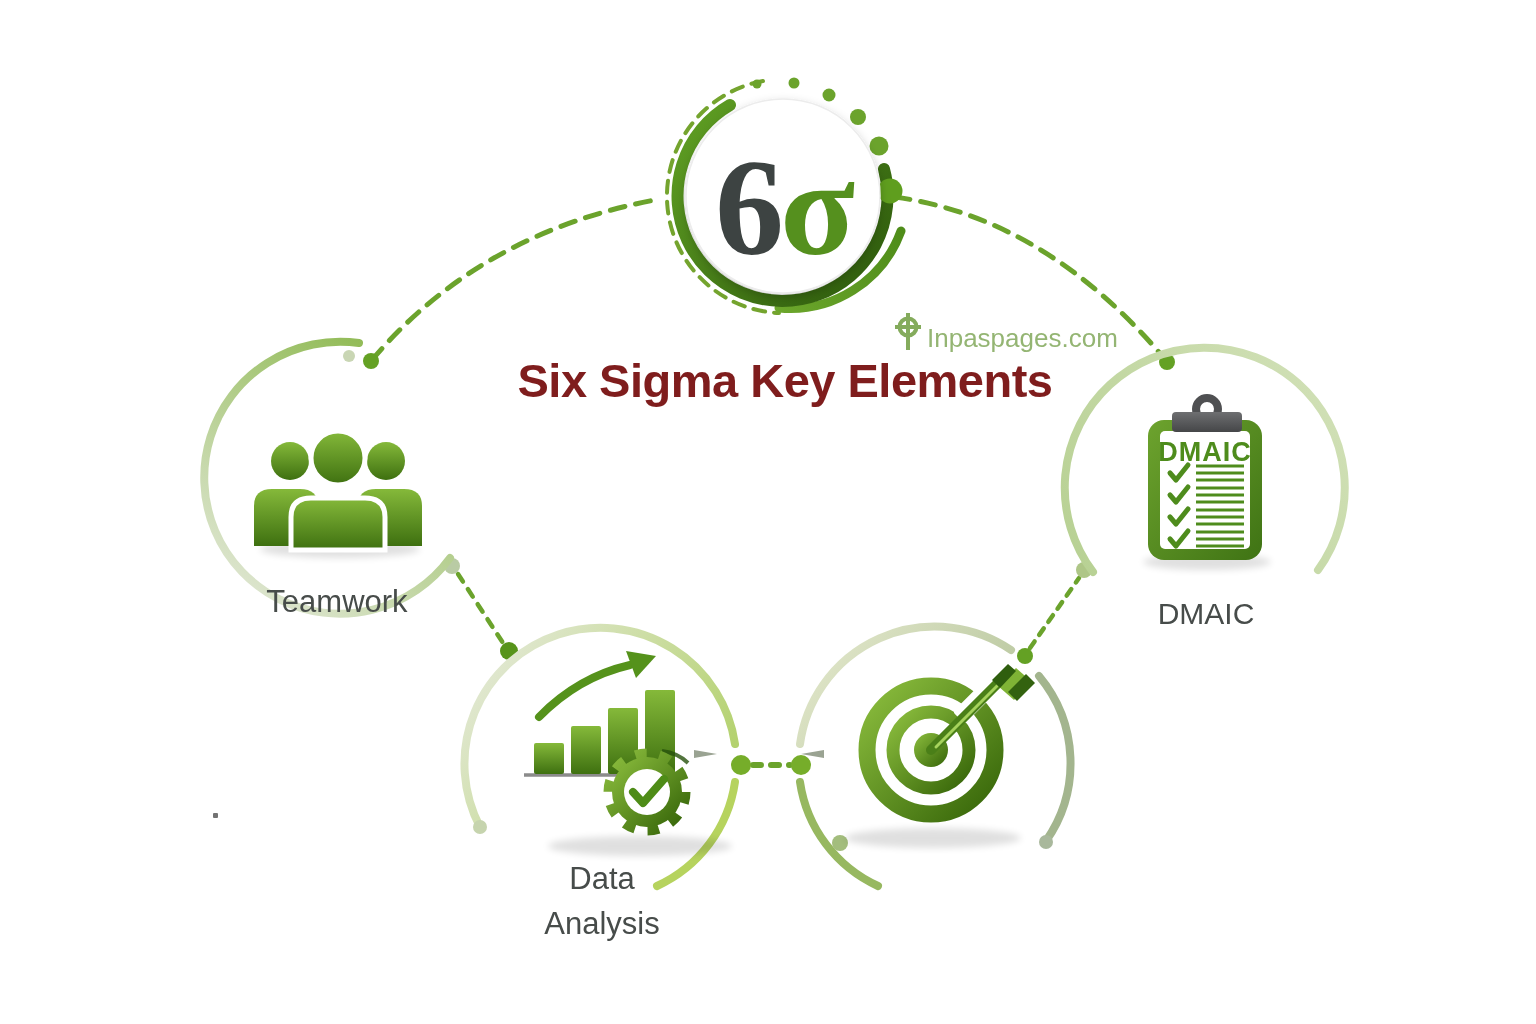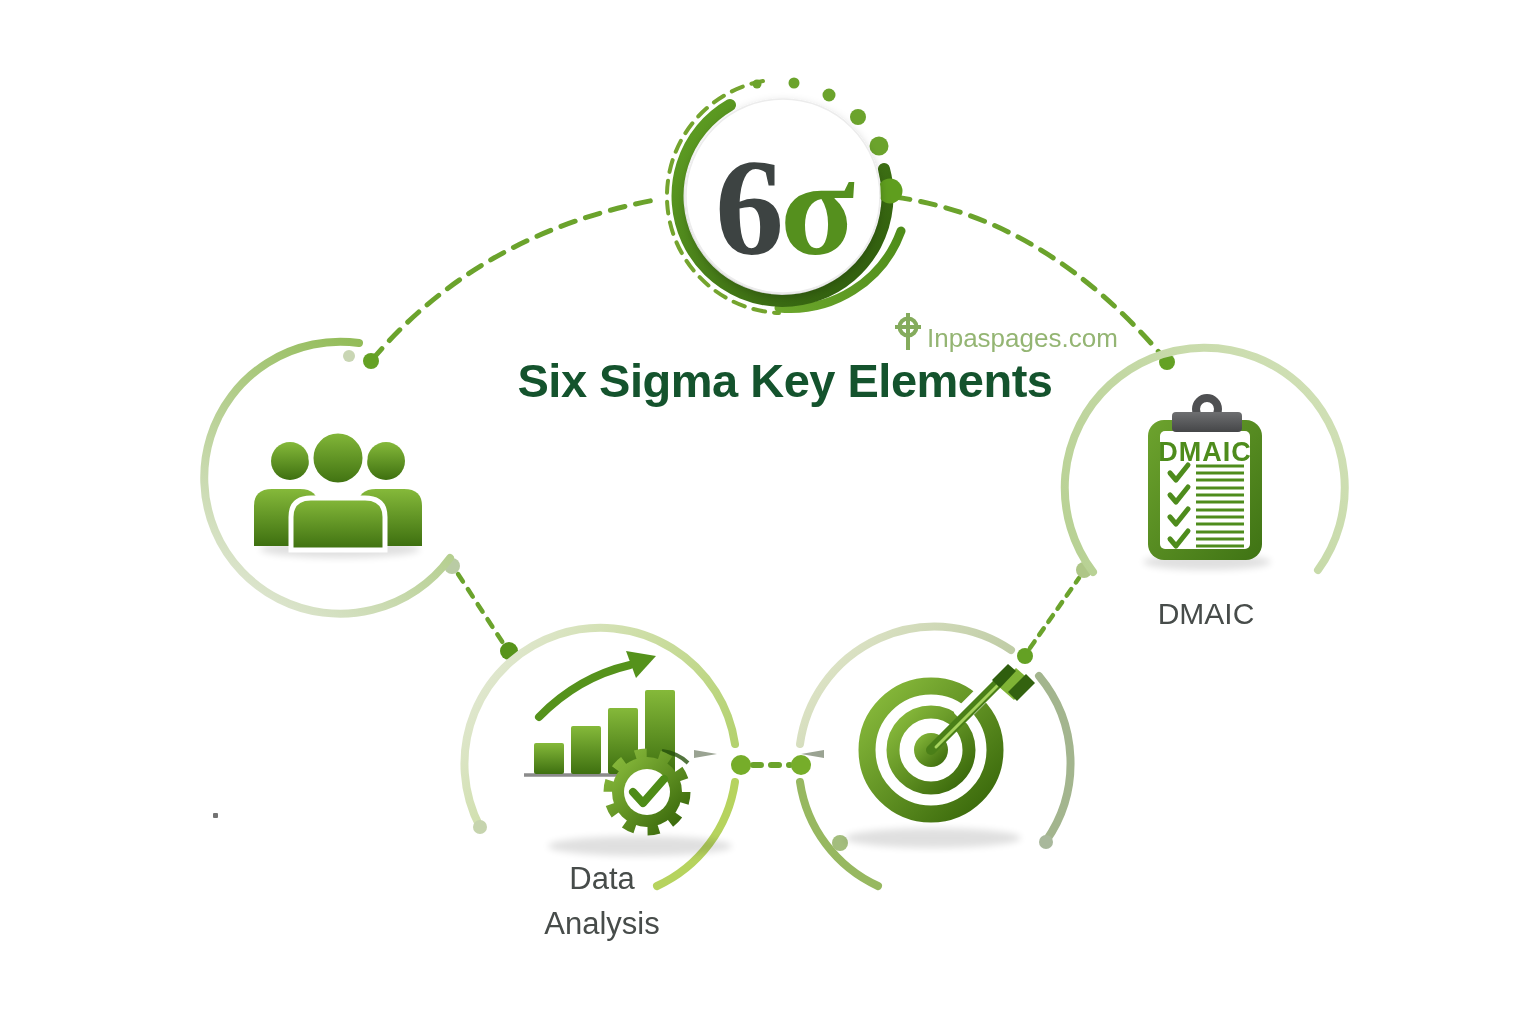--- a/index.html
+++ b/index.html
@@ -5,21 +5,21 @@
   html,body{margin:0;padding:0;background:#fff;}
   .canvas{position:relative;width:1536px;height:1024px;background:#ffffff;overflow:hidden;
           font-family:"Liberation Sans",sans-serif;}
   .abs{position:absolute;}
   .ctr{transform:translate(-50%,-50%);}
   svg{display:block;}
   .hub-text{left:783px;top:208px;font-family:"Liberation Serif",serif;font-size:138px;
             font-weight:700;letter-spacing:-4px;white-space:nowrap;line-height:1;}
   .hub-six{color:#3d4342;}
   .hub-sigma{color:#55901e;}
-  .title{left:785px;top:380px;font-size:47px;font-weight:700;color:#14532d;
+  .title{left:785px;top:380px;font-size:47px;font-weight:700;color:#7f1d1d;
          letter-spacing:-0.5px;white-space:nowrap;}
   .watermark{left:893px;top:316px;display:flex;align-items:flex-end;gap:2px;height:38px;}
   .watermark-text{font-size:26px;color:#94b573;font-weight:400;letter-spacing:0px;}
   .node-label{color:#474c4a;font-size:31px;font-weight:500;text-align:center;line-height:45px;white-space:nowrap;}
   .node-label.tight{line-height:41px;font-size:30px;}
   .clip-title{left:1205px;top:452px;font-size:27px;font-weight:700;color:#4e8c1c;
               letter-spacing:1px;white-space:nowrap;}
   .speck{left:213px;top:813px;width:5px;height:5px;background:#5a5a5a;opacity:.85;border-radius:1px;}
 </style>
 </head>
@@ -225,20 +225,21 @@
 
   <div class="abs watermark">
     <svg width="32" height="44" viewBox="0 0 32 44">
       <circle cx="15" cy="17" r="8.5" fill="none" stroke="#84ab5c" stroke-width="4"></circle>
       <line x1="15" y1="3" x2="15" y2="40" stroke="#84ab5c" stroke-width="4"></line>
       <line x1="2" y1="17" x2="28" y2="17" stroke="#84ab5c" stroke-width="4"></line>
     </svg>
     <span class="watermark-text">Inpaspages.com</span>
   </div>
 
+  <div class="abs ctr node-label" style="left:337px;top:601px">Teamwork</div>
 
   <div class="abs ctr node-label" style="left:602px;top:901px">
     <div>Data</div>
     <div>Analysis</div>
   </div>
 
 
   <div class="abs ctr node-label tight" style="left:1206px;top:613px">
     <div>DMAIC</div>
   </div>

